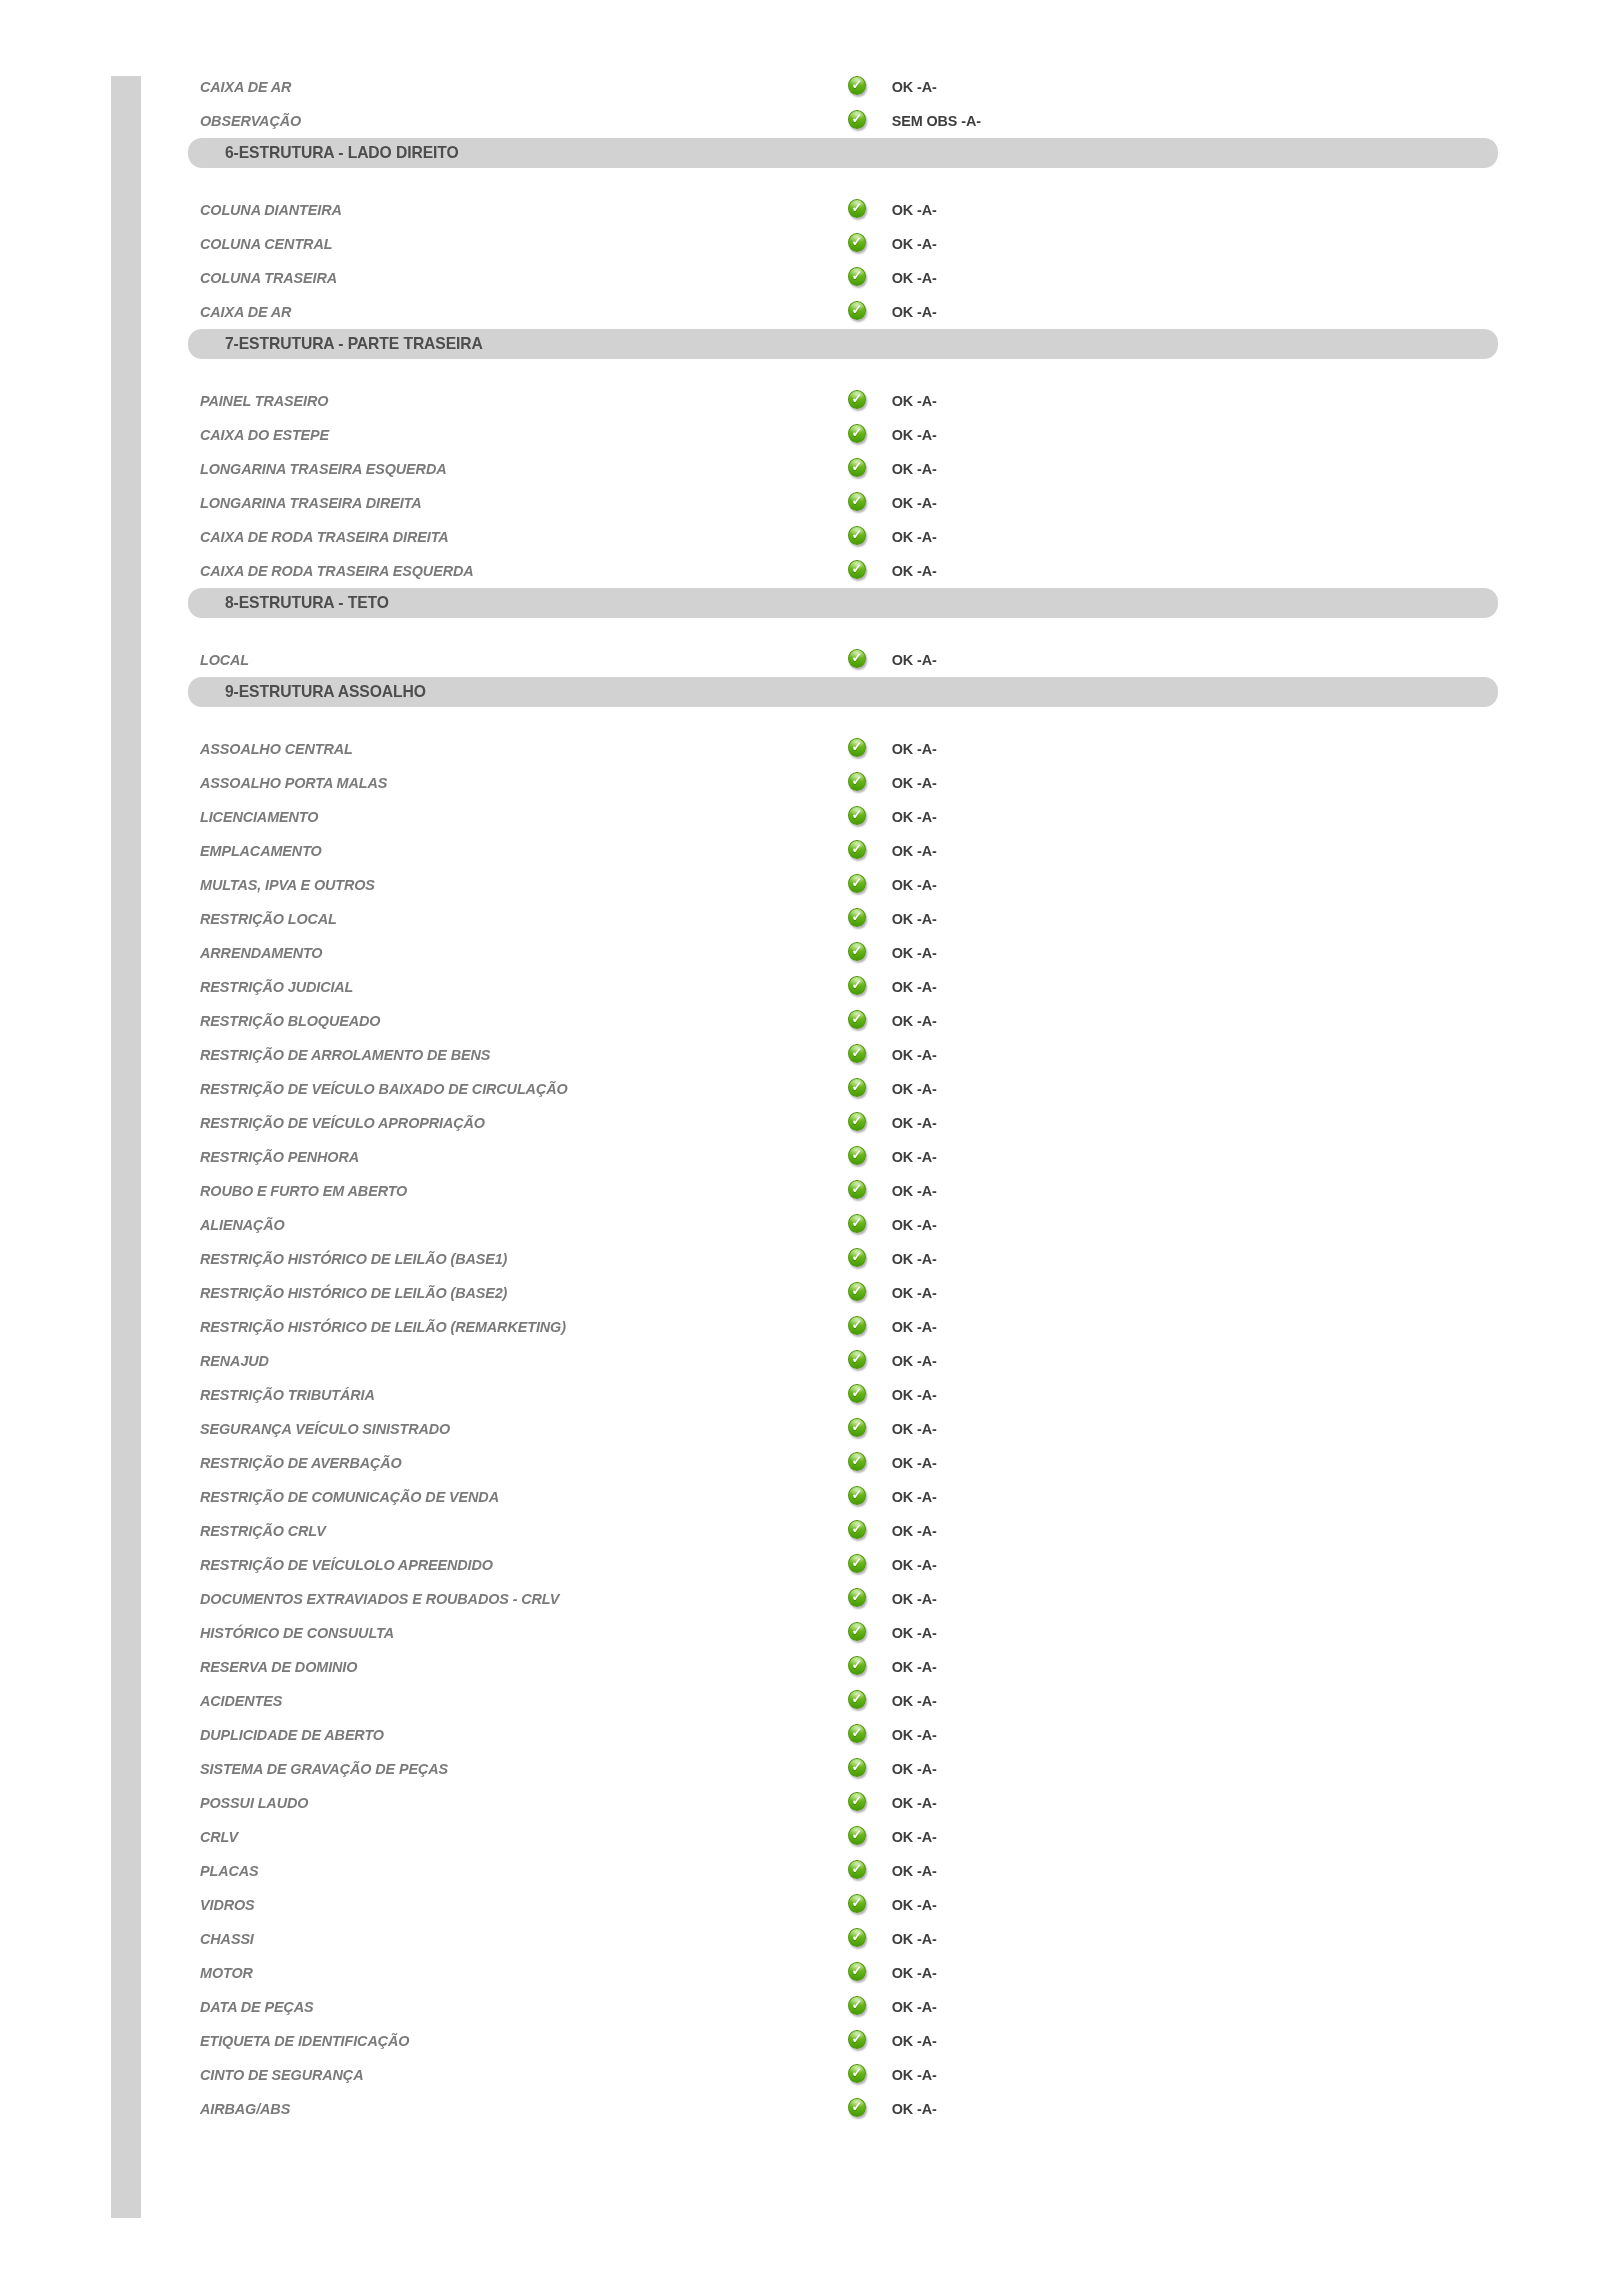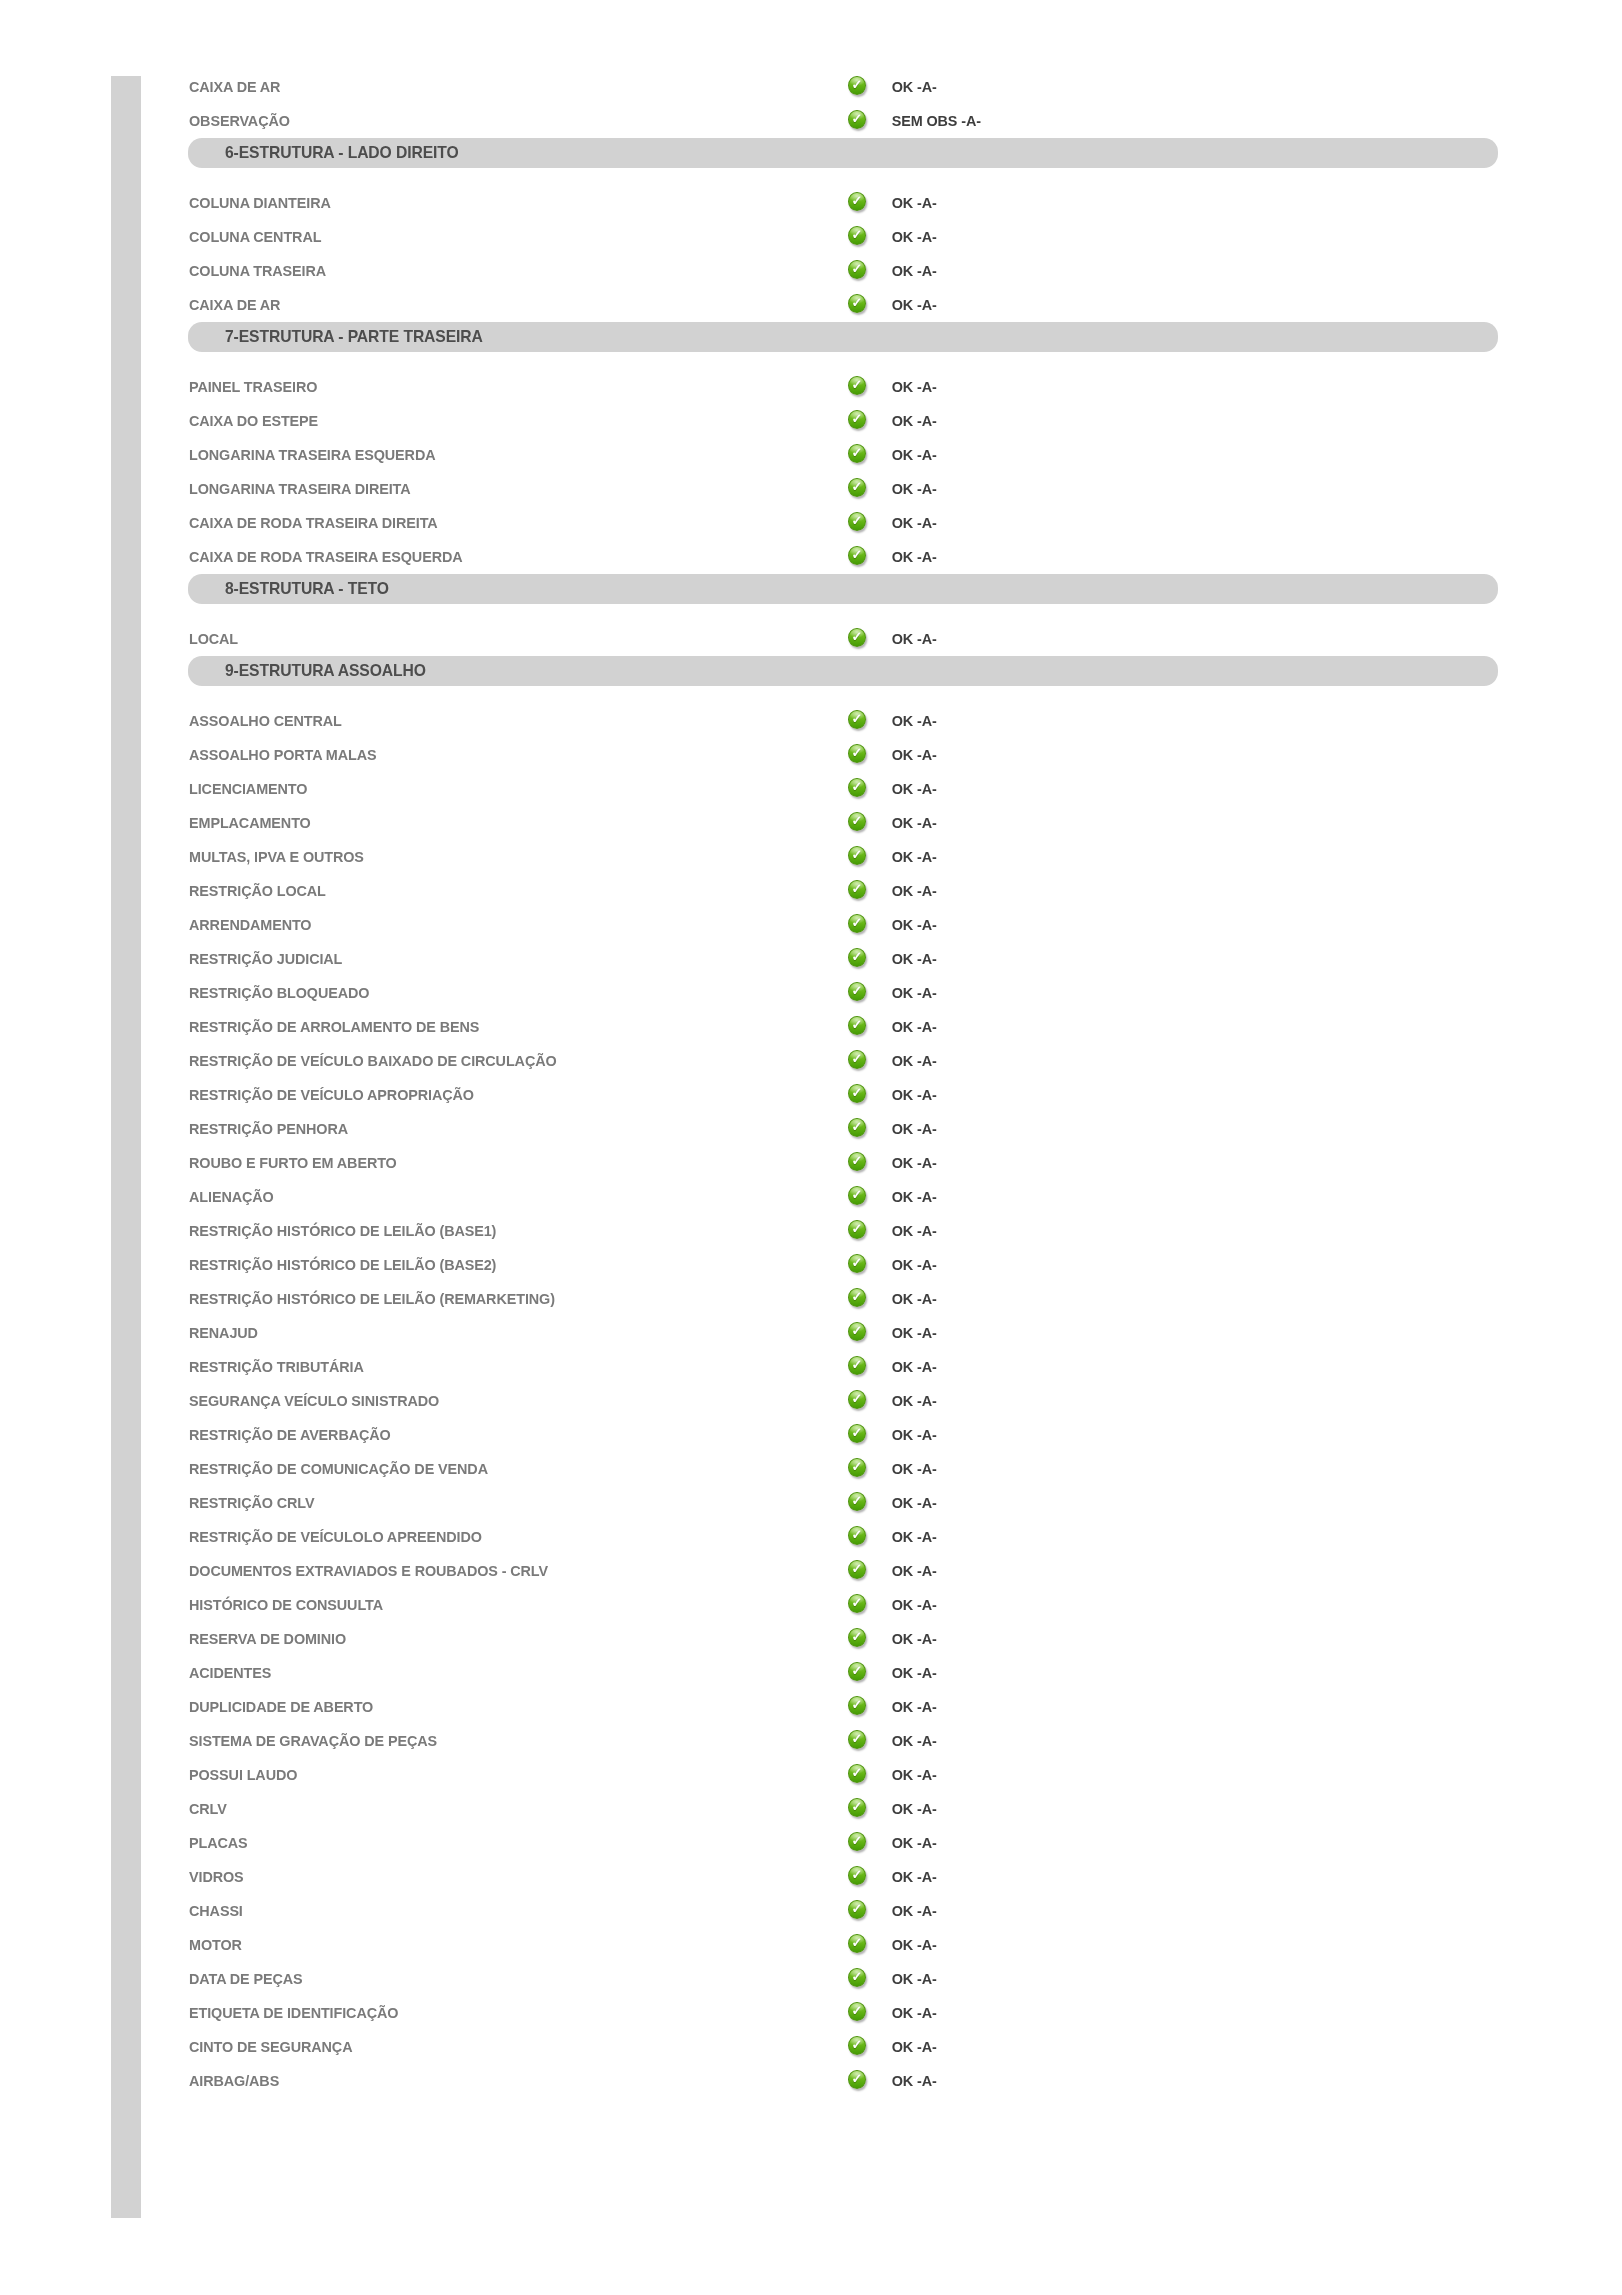--- a/index.html
+++ b/index.html
@@ -24,47 +24,48 @@
     background: #d2d2d2;
   }
   .content {
     position: absolute;
     left: 188px;
     top: 70px;
     width: 1310px;
   }
   .band {
     height: 30px;
-    margin-bottom: 18px;
+    margin-bottom: 25px;
     background: #d2d2d2;
     display: flex;
     align-items: center;
     border-radius: 14px;
   }
   .band .title {
     margin-left: 37px;
     font-size: 15.7px;
     font-weight: bold;
     color: #4d4d4d;
     letter-spacing: -0.1px;
     white-space: nowrap;
   }
   .row {
     position: relative;
     height: 34px;
     display: flex;
     align-items: center;
   }
   .row .label {
-    margin-left: 1px;
+    margin-left: 12px;
     font-size: 14.4px;
     font-weight: bold;
     color: #7a7a7a;
     letter-spacing: -0.1px;
     white-space: nowrap;
+    font-style: italic;
   }
   .status {
     position: absolute;
     left: 660px;
     top: 50%;
     transform: translateY(-50%);
     display: flex;
     align-items: center;
   }
   .check-icon {

